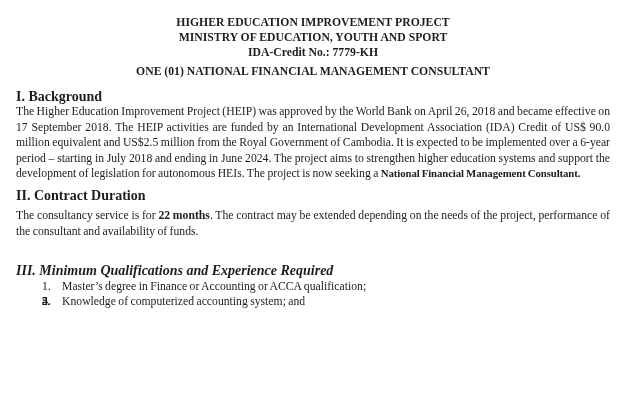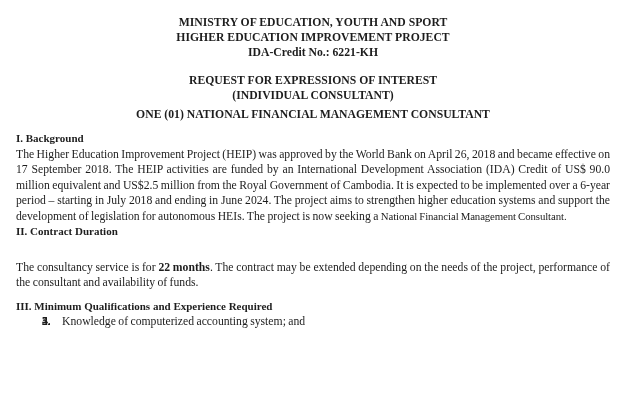--- a/index.html
+++ b/index.html
@@ -20,41 +20,42 @@
     text-align: center;
     font-weight: bold;
     line-height: 15px;
   }
   .hgroup-1 { padding-top: 15px; }
   .hgroup-2 { margin-top: 12.5px; }
   .hgroup-3 { margin-top: 4px; }
 
   
   h2 {
-    font-size: 11px;
+    font-size: 14px;
     line-height: 15.5px;
     margin: 0;
     font-weight: bold;
     text-align: left;
   }
   p {
     margin: 0;
     line-height: 15.5px;
     text-align: justify;
     word-spacing: -0.5px;
   }
   .sec-background h2 { margin-top: 9.5px; }
-  .sec-contract h2 { }
-  .sec-contract p { margin-top: 20px; }
-  .sec-qualifications h2 { margin-top: 8px; }
+  .sec-contract h2 { margin-top: 6px; }
+  .sec-contract p { margin-top: 5px; }
+  .sec-qualifications h2 { margin-top: 24px; font-style: italic; }
 
   .duration-bold { font-weight: bold; }
   .alt-font {
     font-size: 10.8px;
     letter-spacing: -0.1px;
+    font-weight: bold;
   }
 
   
   ol.qual-list {
     margin: 0;
     padding: 0;
     list-style: none;
   }
   ol.qual-list li {
     position: relative;
@@ -70,47 +71,43 @@
   }
 </style>
 </head>
 <body>
 
 <div class="page">
   <div class="content">
 
     <header class="doc-header">
       <div class="hgroup-1">
+        <div>HIGHER EDUCATION IMPROVEMENT PROJECT</div>
         <div>MINISTRY OF EDUCATION, YOUTH AND SPORT</div>
-        <div>HIGHER EDUCATION IMPROVEMENT PROJECT</div>
-        <div>IDA-Credit No.: 6221-KH</div>
-      </div>
-      <div class="hgroup-2">
-        <div>REQUEST FOR EXPRESSIONS OF INTEREST</div>
-        <div>(INDIVIDUAL CONSULTANT)</div>
+        <div>IDA-Credit No.: 7779-KH</div>
       </div>
       <div class="hgroup-3">
         <div>ONE (01) NATIONAL FINANCIAL MANAGEMENT CONSULTANT</div>
       </div>
     </header>
 
     <section class="sec-background">
       <h2>I. Background</h2>
       <p><span>The Higher Education Improvement Project (HEIP) was approved by the World Bank on April 26, 2018 and became effective on 17 September 2018. The HEIP activities are funded by an International Development Association (IDA) Credit of US$ 90.0 million equivalent and US$2.5 million from the Royal Government of Cambodia. It is expected to be implemented over a 6-year period – starting in July 2018 and ending in June 2024. The project aims to strengthen higher education systems and support the development of legislation for autonomous HEIs. The project is now seeking a</span> <span class="alt-font">National Financial Management Consultant.</span></p>
     </section>
 
     <section class="sec-contract">
       <h2>II. Contract Duration</h2>
       <p><span>The consultancy service is for </span><span class="duration-bold">22 months</span><span>. The contract may be extended depending on the needs of the project, performance of the consultant and availability of funds.</span></p>
     </section>
 
     <section class="sec-qualifications">
       <h2>III. Minimum Qualifications and Experience Required</h2>
       <ol class="qual-list">
-        <li><span class="num">1.</span></li>
+        <li><span class="num">1.</span><span>Master’s degree in Finance or Accounting or ACCA qualification;</span></li>
         <li><span class="num">2.</span></li>
         <li><span class="num">3.</span></li>
         <li><span class="num">4.</span></li>
         <li><span class="num">5.</span><span>Knowledge of computerized accounting system; and</span></li>
       </ol>
     </section>
 
   </div>
 </div>
 

